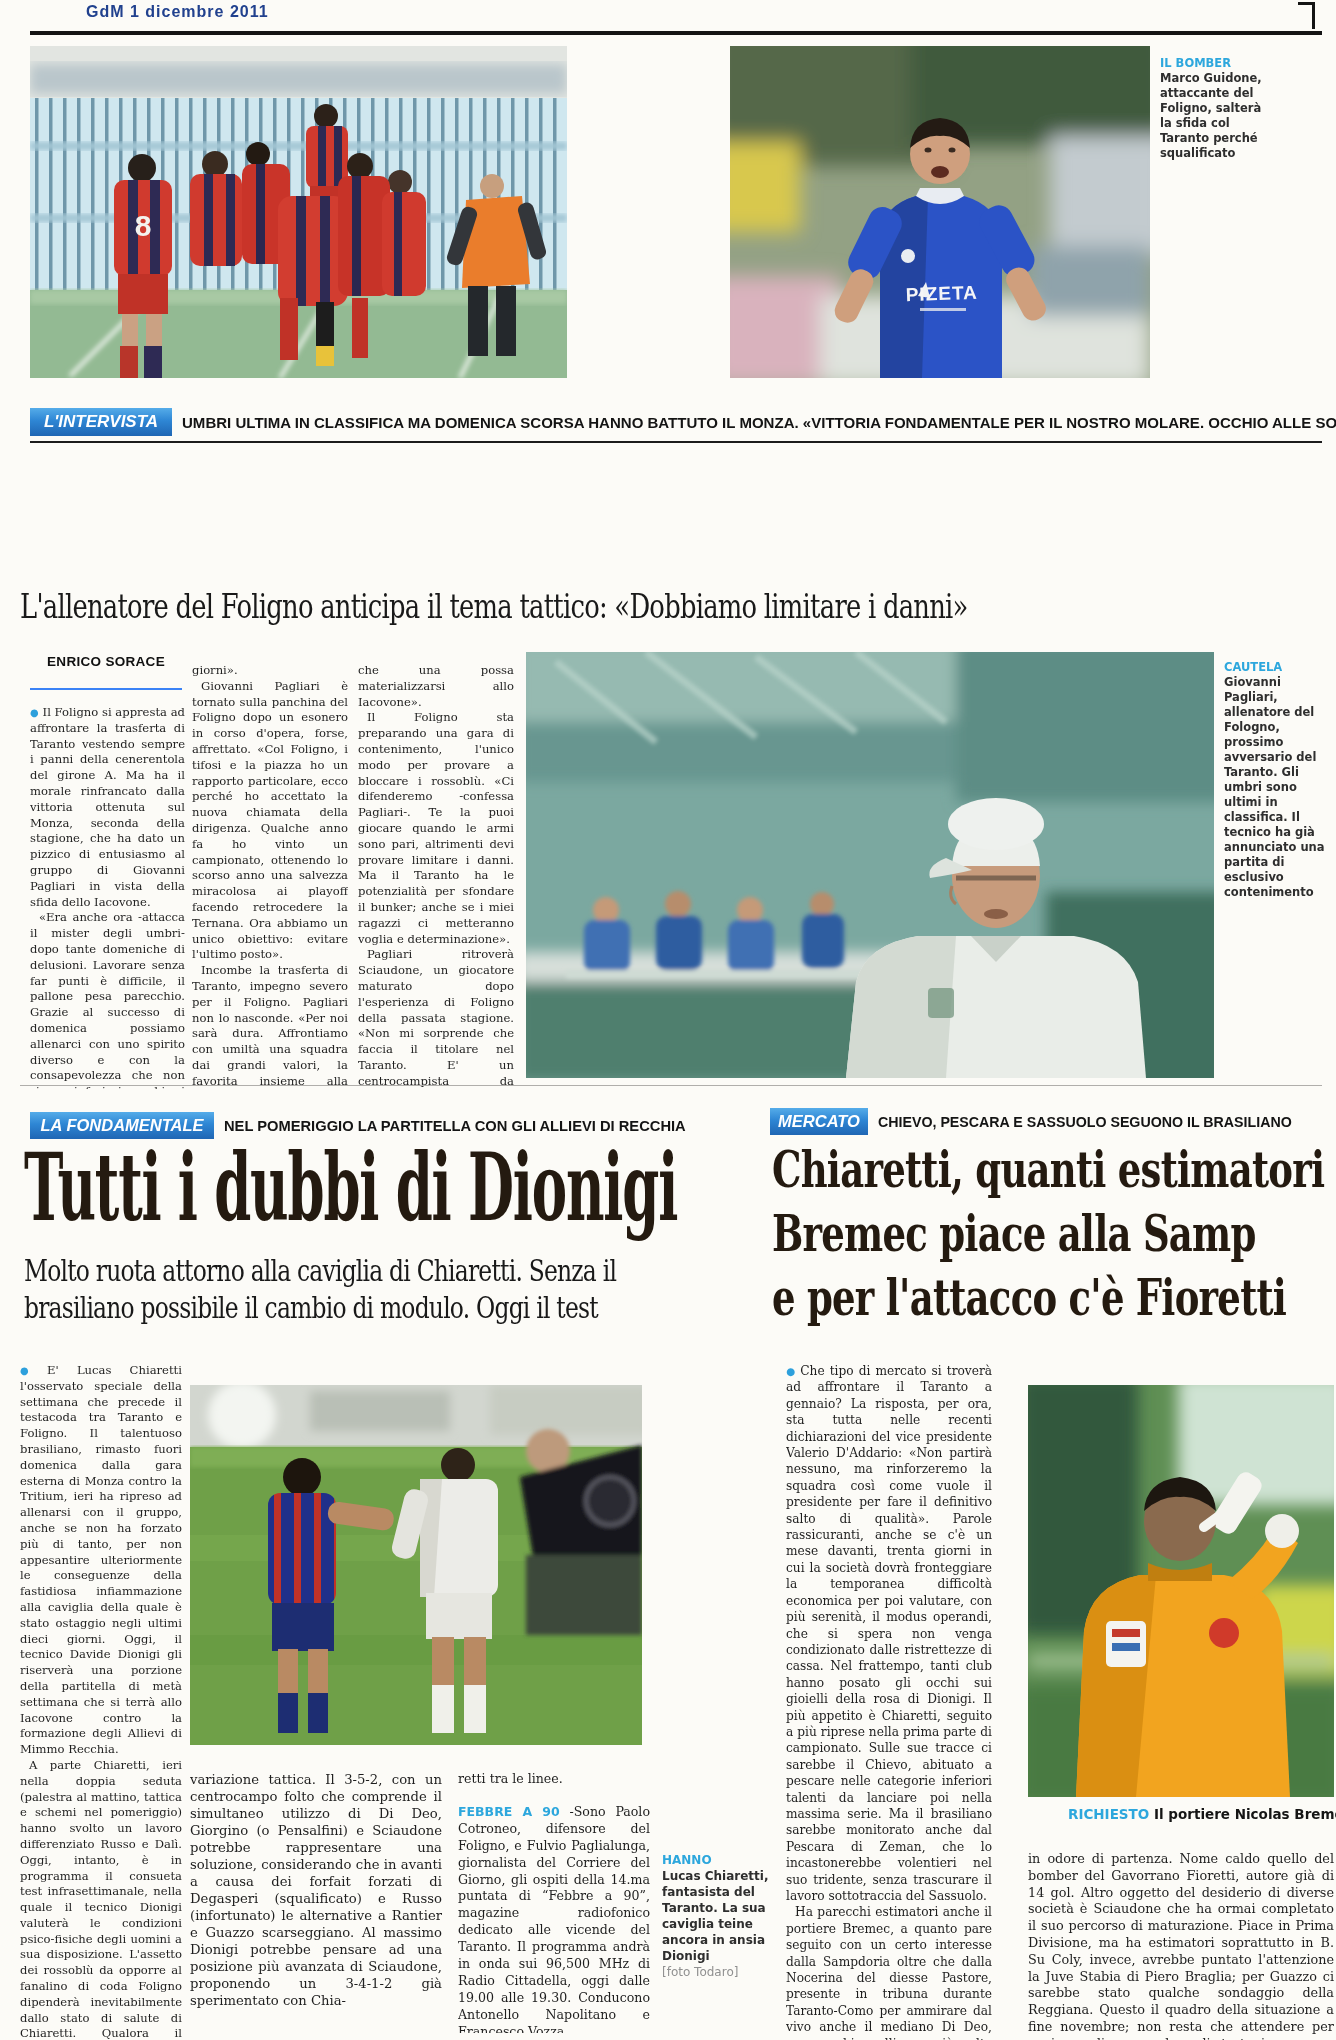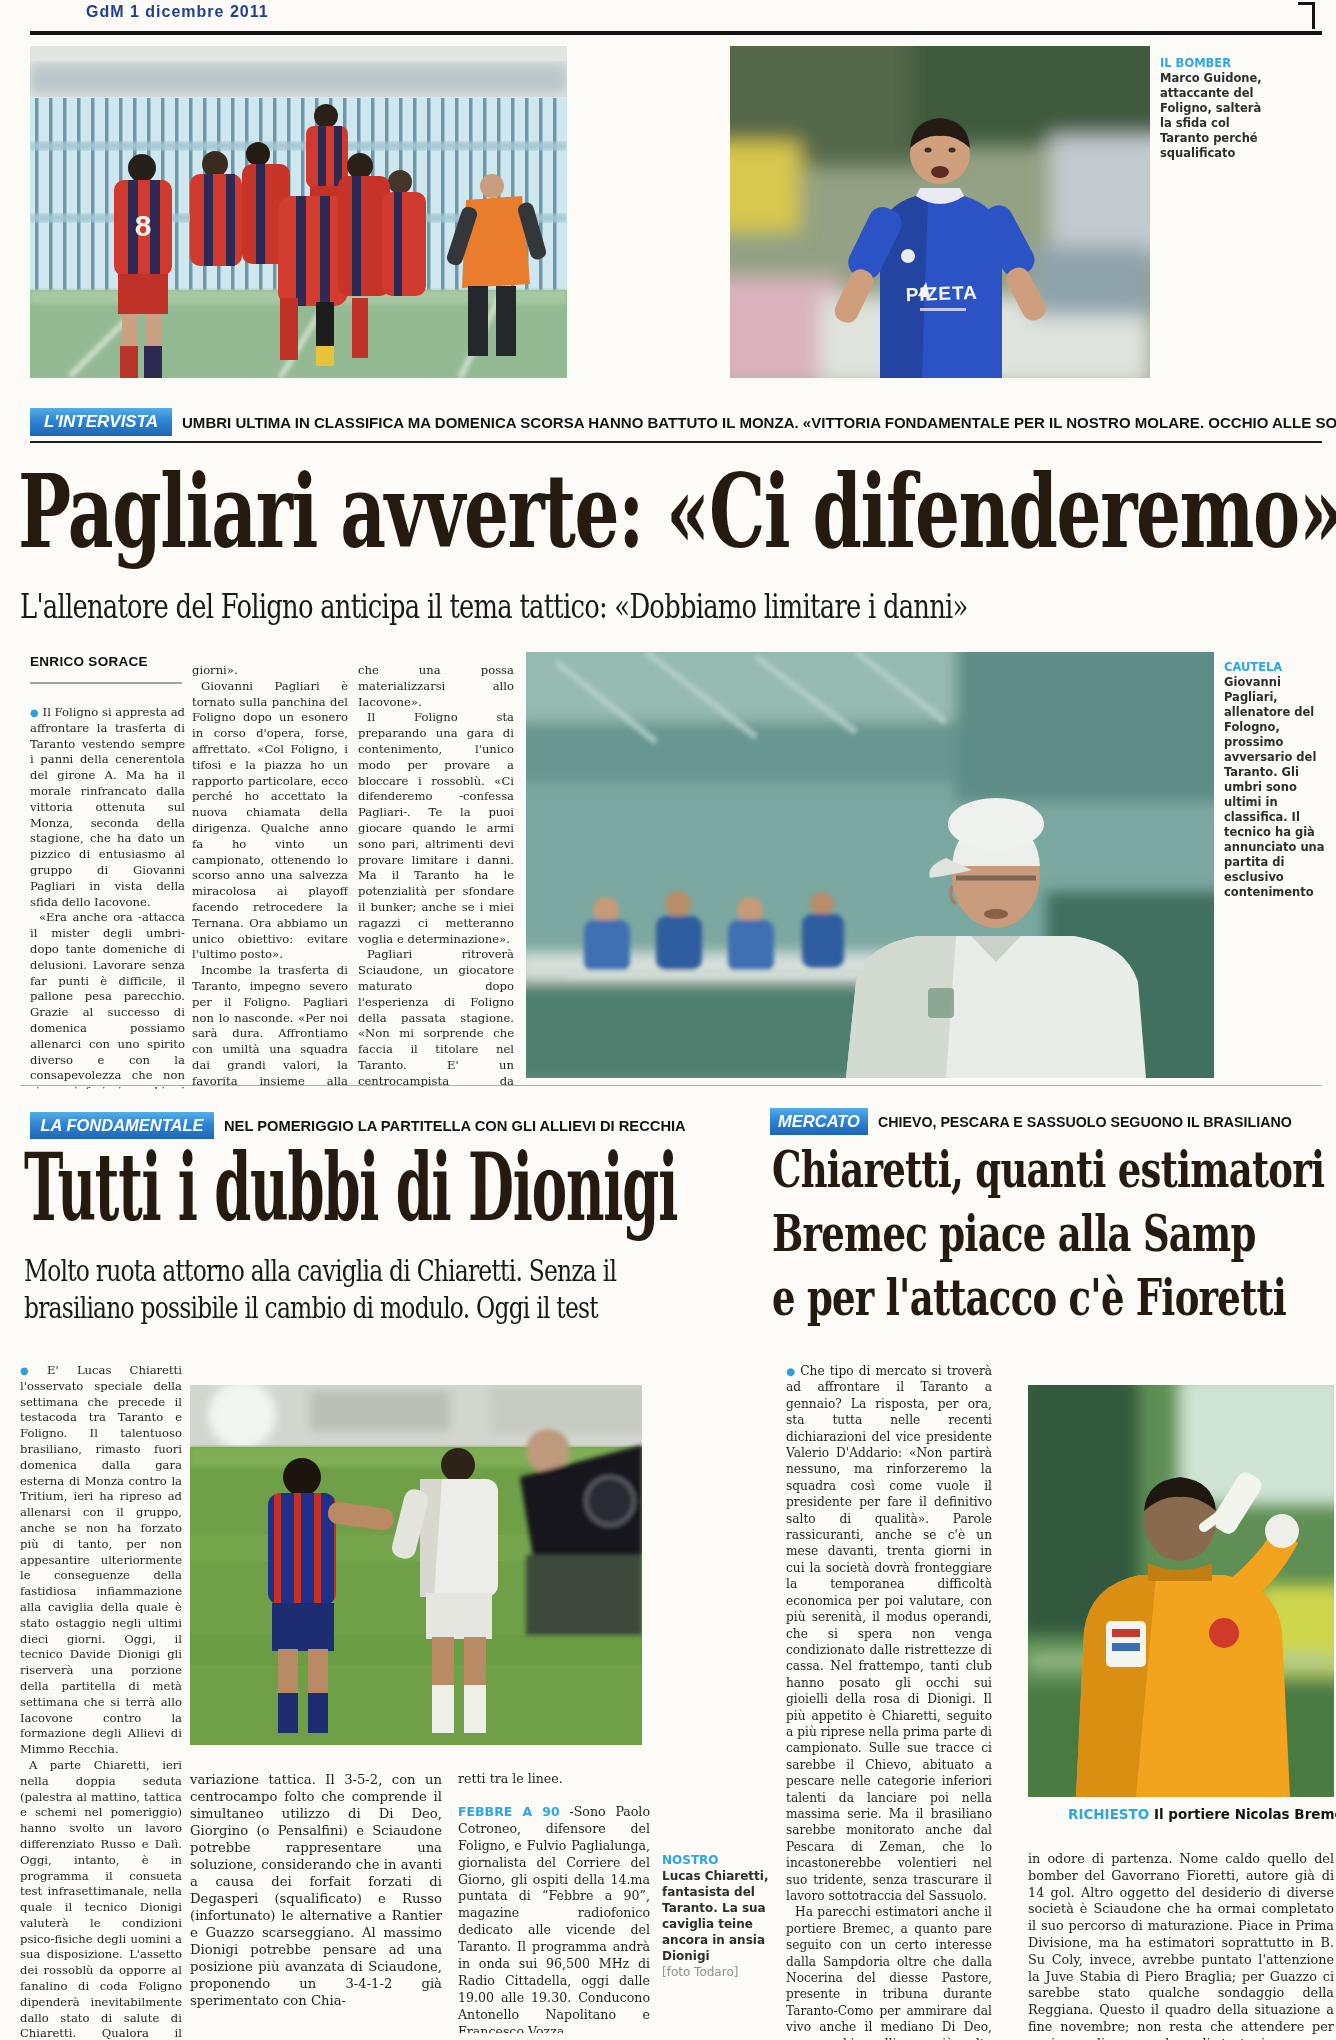--- a/index.html
+++ b/index.html
@@ -20,21 +20,21 @@
   .hl{font-family:"DejaVu Serif",serif;font-weight:bold;color:#241a10;white-space:nowrap;
       transform-origin:0 0;display:inline-block;letter-spacing:-2px;}
   .sub{font-family:"DejaVu Serif",serif;color:#191919;white-space:nowrap;
        transform-origin:0 0;display:inline-block;letter-spacing:-1px;}
   
   .bodycol{font-family:"DejaVu Serif",serif;text-align:justify;overflow:hidden;color:#1e1e1e;margin-top:11px;}
   .bodycol p{margin:0;}
   .bodycol p.ind{text-indent:9px;}
   .bullet{color:#2da0dc;font-size:0.85em;padding-right:4px;}
   .byline{font-family:"Liberation Sans",sans-serif;font-weight:bold;font-size:13.5px;
-          color:#101010;border-bottom:2px solid #a3a3a3;padding-bottom:13px;letter-spacing:0.3px;}
+          color:#101010;border-bottom:2px solid #3b82f6;padding-bottom:19px;letter-spacing:0.3px;text-align:center;}
   
   .cap{font-family:"DejaVu Sans",sans-serif;font-weight:bold;color:#2e2e2e;}
   .cap .kick{color:#2da7dd;display:block;}
   .cap .credit{color:#909090;font-weight:normal;display:block;}
   .febbre{font-family:"DejaVu Sans",sans-serif;font-weight:bold;color:#2da7dd;font-size:12.5px;}
   .sig{font-style:italic;text-align:right;font-size:11.5px;color:#222;}
   .richline{font-family:"DejaVu Sans",sans-serif;font-weight:bold;font-size:13.5px;color:#151515;}
   .richline .kick{color:#2da7dd;}
   svg{display:block;}
 </style>
@@ -172,23 +172,20 @@
 
   <div class="abs cap" style="left:1160px;top:56px;width:104px;font-size:11.5px;line-height:15px;">
     <span class="kick">IL BOMBER</span>
     <span>Marco Guidone, attaccante del Foligno, salterà la sfida col Taranto perché squalificato</span>
   </div>
 
   <div class="abs tagbox" style="left:30px;top:408px;width:142px;height:28px;font-size:17px;line-height:28px;">L'INTERVISTA</div>
   <div class="abs strap" style="left:182px;top:408px;height:28px;font-size:15.5px;line-height:29px;transform:scaleX(.97);">UMBRI ULTIMA IN CLASSIFICA MA DOMENICA SCORSA HANNO BATTUTO IL MONZA. «VITTORIA FONDAMENTALE PER IL NOSTRO MOLARE. OCCHIO ALLE SORPRESE»</div>
   <div class="abs rule" style="left:30px;top:441px;width:1292px;height:2px;background:#1c1c1c;"></div>
 
-  <div class="abs" style="left:18px;top:446px;width:1318px;height:138px;overflow:hidden;">
-    <span class="hl" style="font-size:101px;line-height:132px;transform:scaleX(.70);">Pagliari avverte: «Ci difenderemo»</span>
-  </div>
   <div class="abs" style="left:20px;top:584px;width:1310px;height:48px;overflow:hidden;">
     <span class="sub" style="font-size:34px;line-height:44px;transform:scaleX(.76);">L'allenatore del Foligno anticipa il tema tattico: «Dobbiamo limitare i danni»</span>
   </div>
 
   <div class="abs byline" style="left:30px;top:654px;width:152px;">ENRICO SORACE</div>
 
   <div class="abs bodycol" style="left:30px;top:694px;width:155px;height:384px;font-size:11.6px;line-height:15.8px;">
     <p><span class="bullet">●</span><span>Il Foligno si appresta ad affrontare la trasferta di Taranto vestendo sempre i panni della cenerentola del girone A. Ma ha il morale rinfrancato dalla vittoria ottenuta sul Monza, seconda della stagione, che ha dato un pizzico di entusiasmo al gruppo di Giovanni Pagliari in vista della sfida dello Iacovone.</span></p>
     <p class="ind">«Era anche ora -attacca il mister degli umbri- dopo tante domeniche di delusioni. Lavorare senza far punti è difficile, il pallone pesa parecchio. Grazie al successo di domenica possiamo allenarci con uno spirito diverso e con la consapevolezza che non siamo inferiori a chi ci precede in classifica. Questo gruppo, finora, ha deluso, ma non sono abituato a mollare. Quello che non hai fatto in tre mesi puoi farlo in venti</p>
   </div>
@@ -350,21 +347,21 @@
     <p>variazione tattica. Il 3-5-2, con un centrocampo folto che comprende il simultaneo utilizzo di Di Deo, Giorgino (o Pensalfini) e Sciaudone potrebbe rappresentare una soluzione, considerando che in avanti a causa dei forfait forzati di Degasperi (squalificato) e Russo (infortunato) le alternative a Rantier e Guazzo scarseggiano. Al massimo Dionigi potrebbe pensare ad una posizione più avanzata di Sciaudone, proponendo un 3-4-1-2 già sperimentato con Chia-</p>
   </div>
 
   <div class="abs bodycol" style="left:458px;top:1760px;width:192px;height:262px;font-size:12.6px;line-height:16.9px;">
     <p>retti tra le linee.</p>
     <p style="margin-top:16px;"><span class="febbre">FEBBRE A 90</span><span> -Sono Paolo Cotroneo, difensore del Foligno, e Fulvio Paglialunga, giornalista del Corriere del Giorno, gli ospiti della 14.ma puntata di “Febbre a 90”, magazine radiofonico dedicato alle vicende del Taranto. Il programma andrà in onda sui 96,500 MHz di Radio Cittadella, oggi dalle 19.00 alle 19.30. Conducono Antonello Napolitano e Francesco Vozza.</span></p>
 
   </div>
 
   <div class="abs cap" style="left:662px;top:1852px;width:114px;font-size:12px;line-height:16px;">
-    <span class="kick">NOSTRO</span>
+    <span class="kick">HANNO</span>
     <span>Lucas Chiaretti, fantasista del Taranto. La sua caviglia teine ancora in ansia Dionigi</span>
     <span class="credit">[foto Todaro]</span>
   </div>
 
   <div class="abs bodycol" style="left:786px;top:1352px;width:206px;height:688px;font-size:12.2px;line-height:16.4px;">
     <p><span class="bullet">●</span><span>Che tipo di mercato si troverà ad affrontare il Taranto a gennaio? La risposta, per ora, sta tutta nelle recenti dichiarazioni del vice presidente Valerio D'Addario: «Non partirà nessuno, ma rinforzeremo la squadra così come vuole il presidente per fare il definitivo salto di qualità». Parole rassicuranti, anche se c'è un mese davanti, trenta giorni in cui la società dovrà fronteggiare la temporanea difficoltà economica per poi valutare, con più serenità, il modus operandi, che si spera non venga condizionato dalle ristrettezze di cassa. Nel frattempo, tanti club hanno posato gli occhi sui gioielli della rosa di Dionigi. Il più appetito è Chiaretti, seguito a più riprese nella prima parte di campionato. Sulle sue tracce ci sarebbe il Chievo, abituato a pescare nelle categorie inferiori talenti da lanciare poi nella massima serie. Ma il brasiliano sarebbe monitorato anche dal Pescara di Zeman, che lo incastonerebbe volentieri nel suo tridente, senza trascurare il lavoro sottotraccia del Sassuolo.</span></p>
     <p class="ind">Ha parecchi estimatori anche il portiere Bremec, a quanto pare seguito con un certo interesse dalla Sampdoria oltre che dalla Nocerina del diesse Pastore, presente in tribuna durante Taranto-Como per ammirare dal vivo anche il mediano Di Deo, suo vecchio pallino e più volte accostato ai molossi. Qualcuno avrebbe ipotizzato uno scambio con Plasmati, ipotesi che però al momento non trova conferme, nonostante il Taranto abbia necessità di un centravanti prolifico per sostituire Girardi, sempre più</p>
   </div>
 
   <div class="abs" style="left:1028px;top:1385px;">

